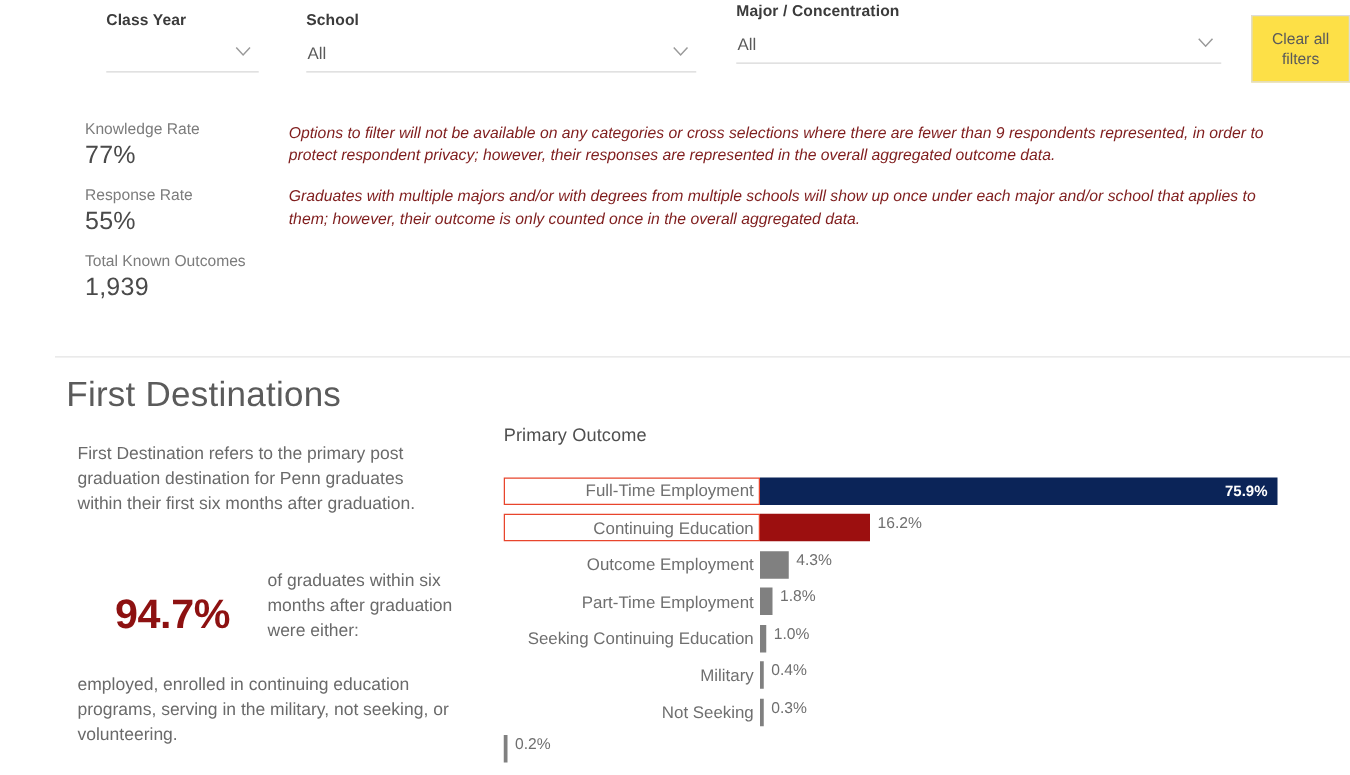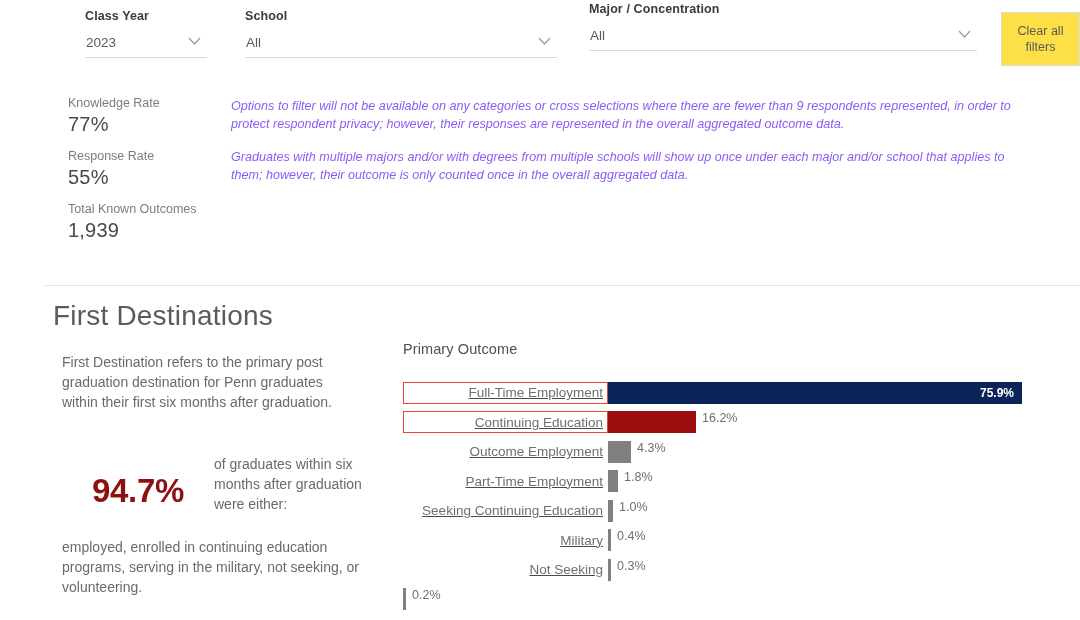--- a/index.html
+++ b/index.html
@@ -106,21 +106,21 @@
 
   .notes-col {
     position: absolute;
     left: 231px;
     top: 98px;
     width: 790px;
   }
   .note {
     font-size: 12.6px;
     font-style: italic;
-    color: #8b5cf6;
+    color: #7f1d1d;
     line-height: 17.5px;
     margin-bottom: 16px;
   }
 
   .divider {
     position: absolute;
     left: 44px;
     top: 285px;
     width: 1036px;
     height: 1px;
@@ -205,21 +205,20 @@
   }
   .bar-label-cell {
     width: 205px;
     flex: 0 0 205px;
     display: flex;
     justify-content: flex-end;
     align-items: center;
     height: 22px;
     box-sizing: border-box;
     padding-right: 5px;
-    text-decoration: underline;
   }
   .bar-label-cell.selected {
     border: 1.6px solid #e8452c;
     padding-right: 4px;
   }
   .bar-label {
     font-size: 13.5px;
     color: #6f6f6f;
     white-space: nowrap;
   }
@@ -252,21 +251,20 @@
   }
 </style>
 </head>
 <body>
 
 <div class="filter-bar">
 
   <div class="filter-group" id="fg-class-year">
     <div class="filter-label">Class Year</div>
     <div class="filter-select">
-      <div class="filter-select-value">2023</div>
       <span class="chevron">
         <svg viewBox="0 0 13 8" width="13" height="8">
             <path d="M1 1 L6.5 7 L12 1" fill="none" stroke="#9a9a9a" stroke-width="1.2"></path>
           </svg>
       </span>
     </div>
   </div>
 
   <div class="filter-group" id="fg-school">
     <div class="filter-label">School</div>

